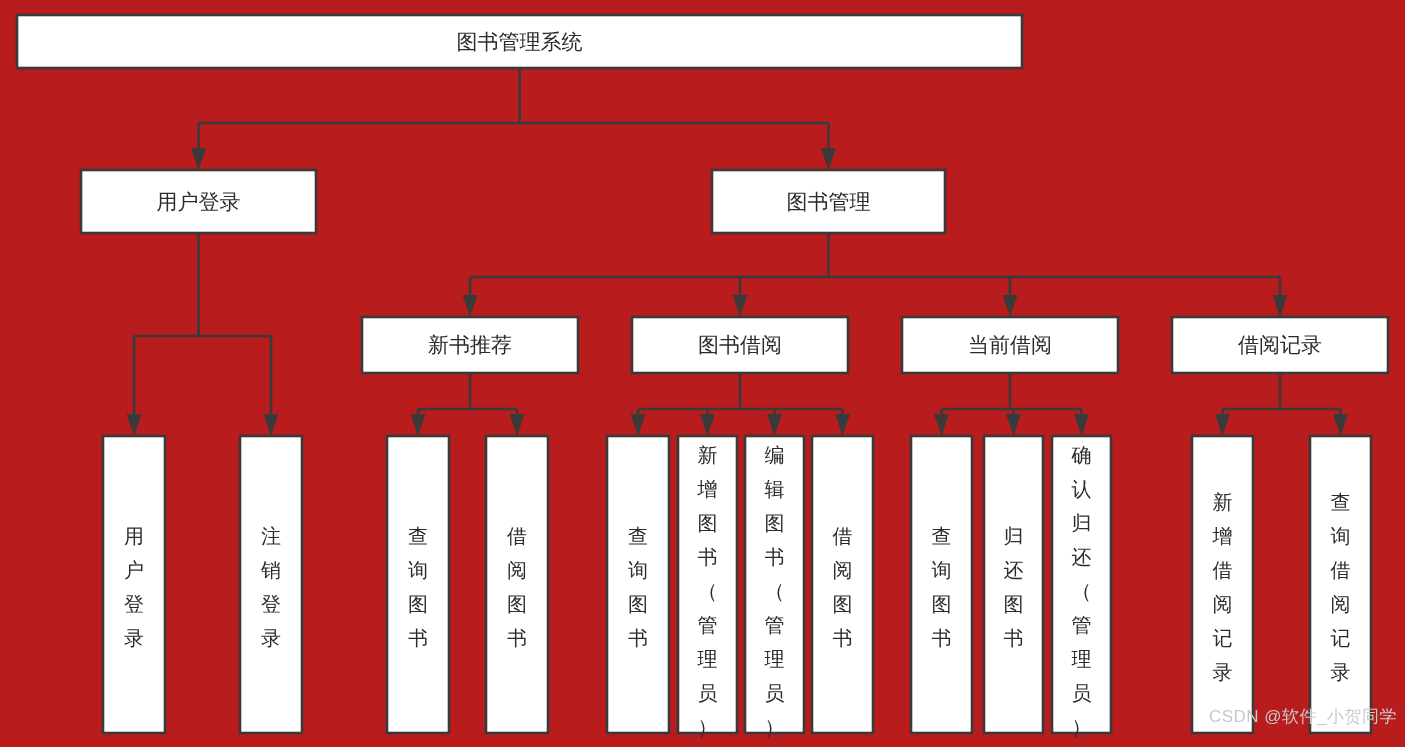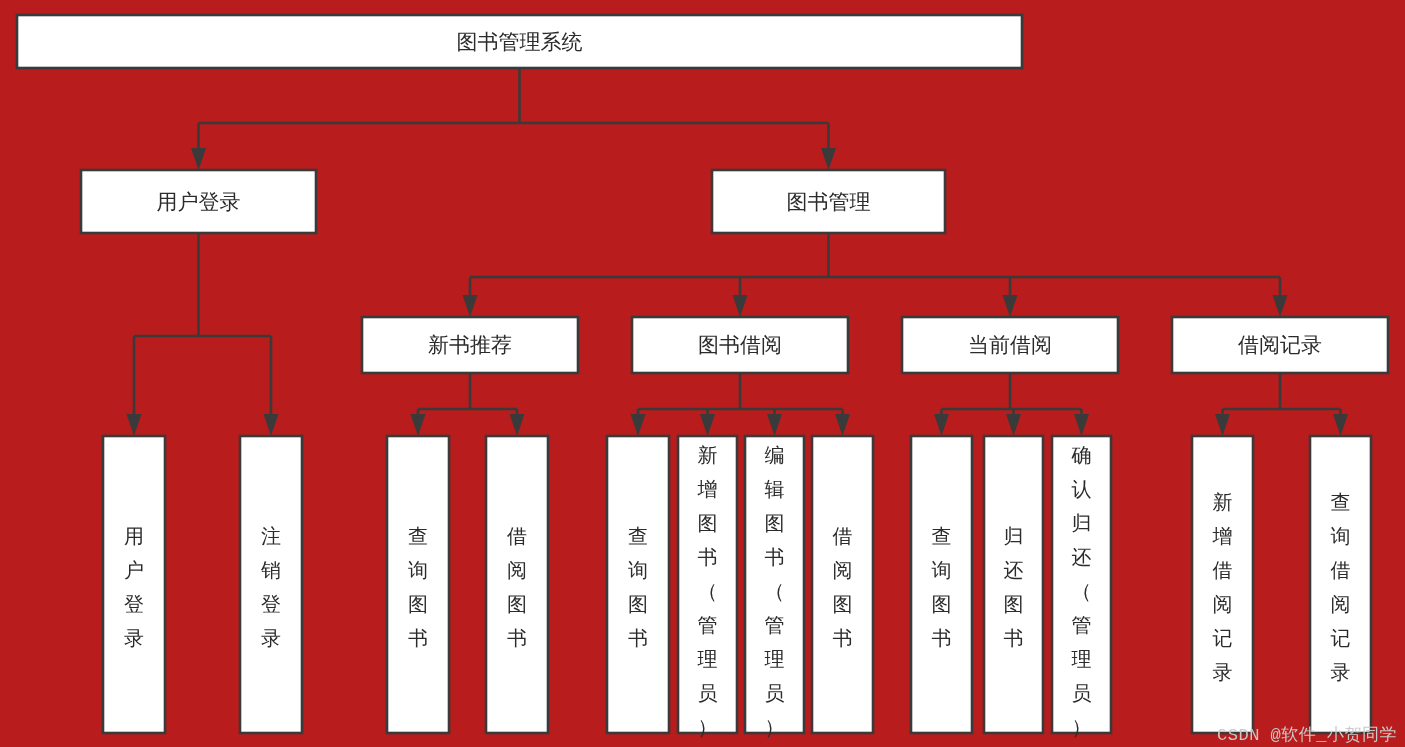--- a/index.html
+++ b/index.html
@@ -51,23 +51,23 @@
     fill: none;
     stroke-linecap: butt;
   }
   .arrow-head {
     fill: #3a3a3a;
     stroke: none;
   }
   .watermark {
     position: absolute;
     right: 8px;
-    bottom: 1px;
+    bottom: 19px;
     color: #c9c9c9;
-    font-family: Liberation Mono, monospace;
+    font-family: Liberation Sans, sans-serif;
     font-size: 17px;
     letter-spacing: 0.5px;
     white-space: nowrap;
     user-select: none;
   }
 </style>
 </head>
 <body>
 
 <div id="diagram-root">

